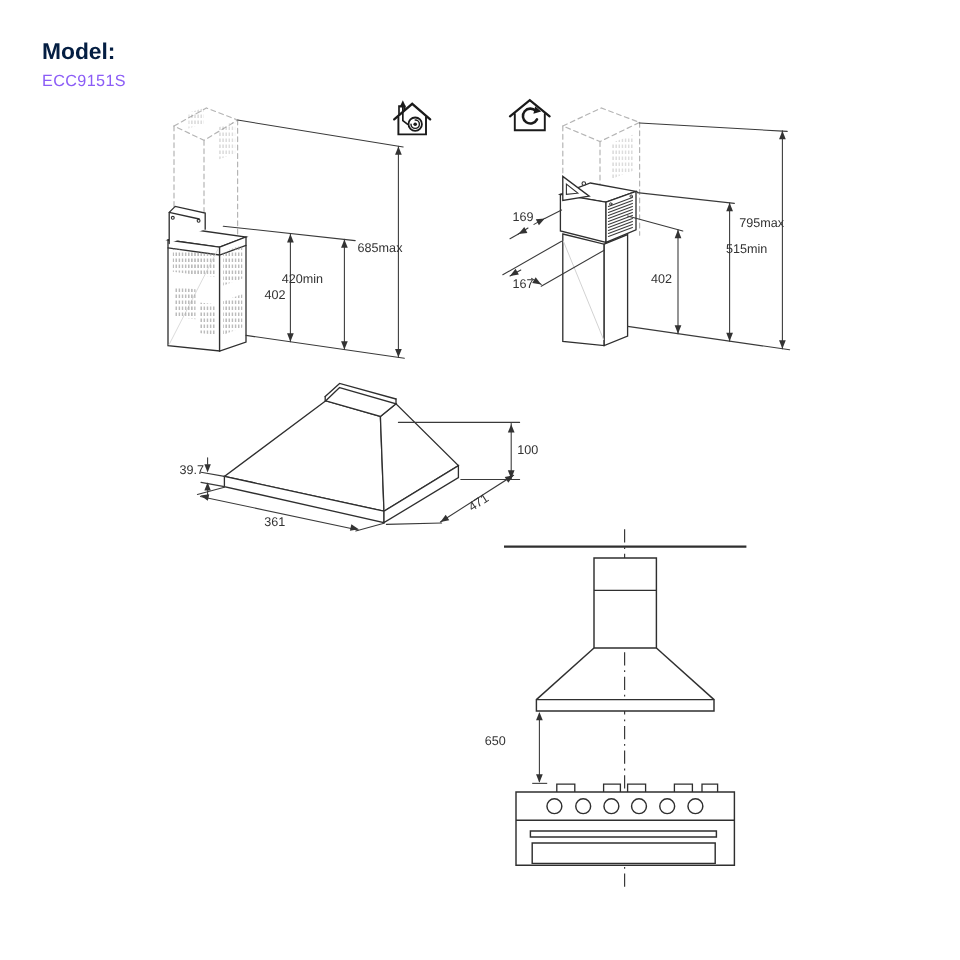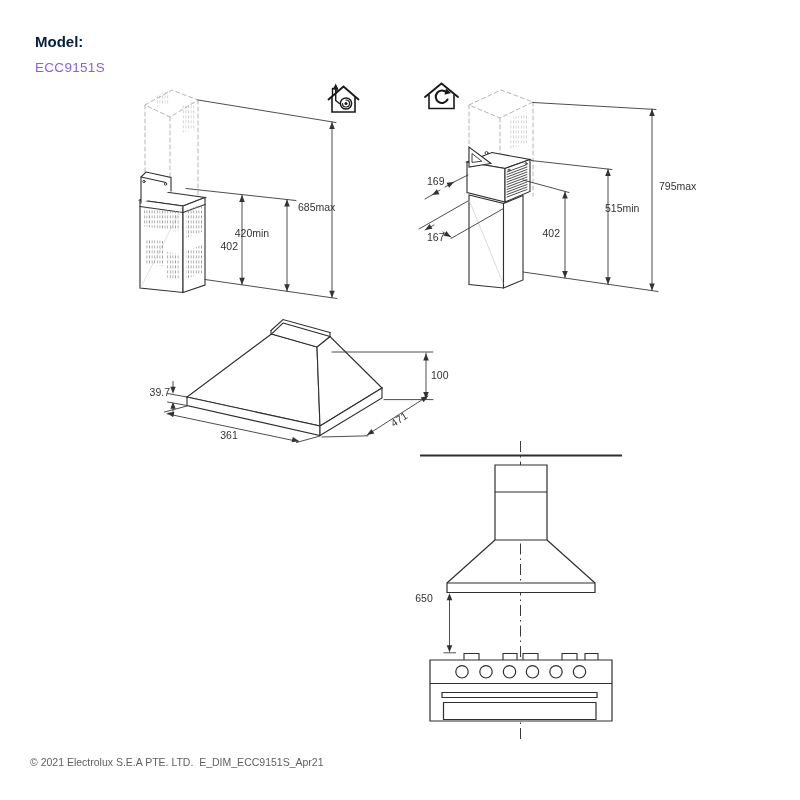--- a/index.html
+++ b/index.html
@@ -1,35 +1,35 @@
 <!DOCTYPE html>
 <html><head>
 <meta charset="utf-8">
 <style>
   html,body{margin:0;padding:0;background:#fff;}
   .sheet{position:relative;width:800px;height:800px;background:#fff;overflow:hidden;
          font-family:"Liberation Sans",sans-serif;}
   .sheet svg{position:absolute;left:0;top:0;}
   .lbl{position:absolute;font-size:10.5px;color:#333;white-space:nowrap;line-height:12px;}
-  .model-label{position:absolute;left:35px;top:33px;font-size:15px;font-weight:700;color:#041e42;}
+  .model-label{position:absolute;left:35px;top:33px;font-size:19px;font-weight:700;color:#041e42;}
   .model-value{position:absolute;left:35px;top:60px;font-size:13.5px;color:#8b5cf6;letter-spacing:.3px;}
   .footer{position:absolute;left:30px;top:756px;font-size:10.5px;color:#5f5f5f;}
   #l-402-1{left:200px;top:240px;width:38px;text-align:right;}
   #l-420  {left:221px;top:227px;width:62px;text-align:center;}
   #l-685  {left:298px;top:201px;}
   #l-169  {left:427px;top:175px;}
   #l-167  {left:427px;top:231px;}
   #l-402-2{left:522px;top:227px;width:38px;text-align:right;}
   #l-515  {left:577px;top:202px;padding-left:28px;}
-  #l-795  {left:616px;top:180px;margin-left:43px;}
+  #l-795  {left:616px;top:180px;}
   #l-25   {left:130px;top:386px;width:40px;text-align:right;}
   #l-598  {left:209px;top:429px;width:40px;text-align:center;}
   #l-471  {left:379px;top:413px;width:40px;text-align:center;transform:rotate(-33deg);}
   #l-200  {left:431px;top:369px;}
-  #l-650  {left:404px;top:592px;width:40px;text-align:center;}
+  #l-650  {left:404px;top:612px;width:40px;text-align:left;}
 </style>
 </head>
 <body>
 
 <div class="sheet">
 
   <svg width="800" height="800" viewBox="0 0 800 800">
     <defs>
       <pattern id="vent" width="2.6" height="5" patternUnits="userSpaceOnUse">
         <line x1="1.3" y1="0.4" x2="1.3" y2="3.4" stroke="#8a8a8a" stroke-width="0.75"></line>
@@ -275,14 +275,13 @@
   <div class="lbl" id="l-515">515min</div>
   <div class="lbl" id="l-795">795max</div>
 
   <div class="lbl" id="l-25">39.7</div>
   <div class="lbl" id="l-598">361</div>
   <div class="lbl" id="l-471">471</div>
   <div class="lbl" id="l-200">100</div>
 
   <div class="lbl" id="l-650">650</div>
 
-  <div class="footer">© 2021 Electrolux S.E.A PTE. LTD.&nbsp; E_DIM_ECC9151S_Apr21</div>
 </div>
 
 </body></html>

